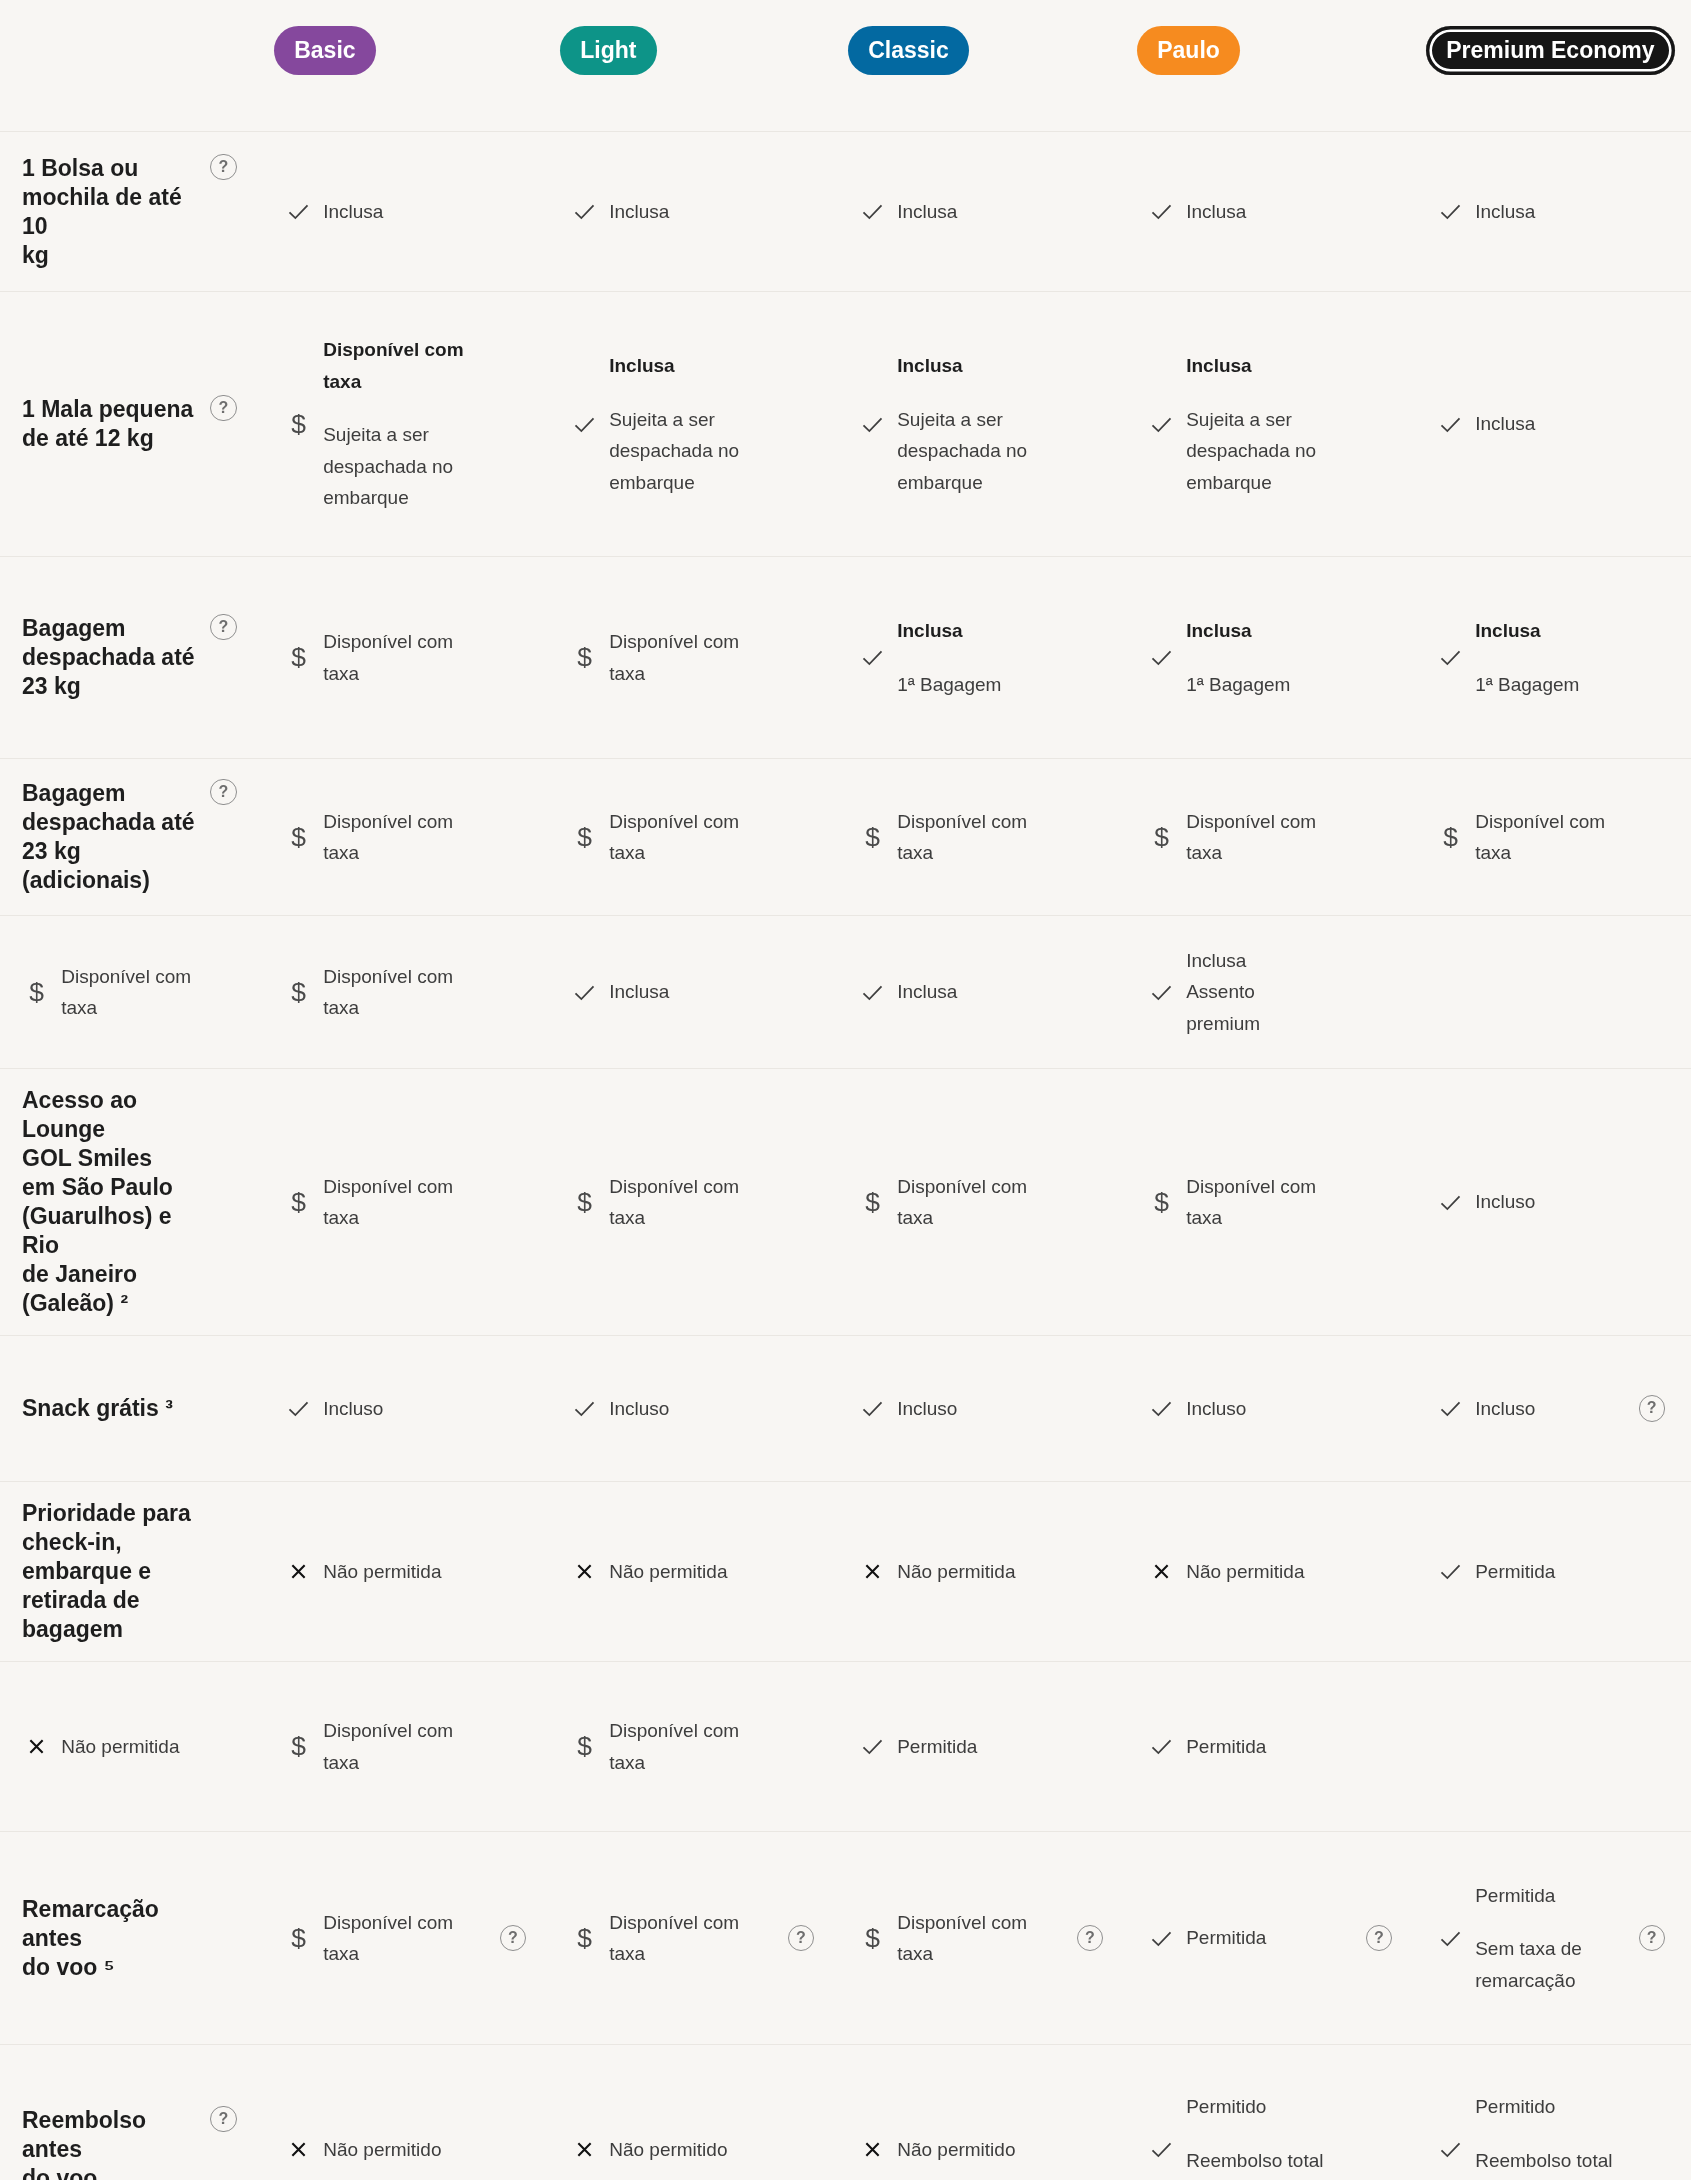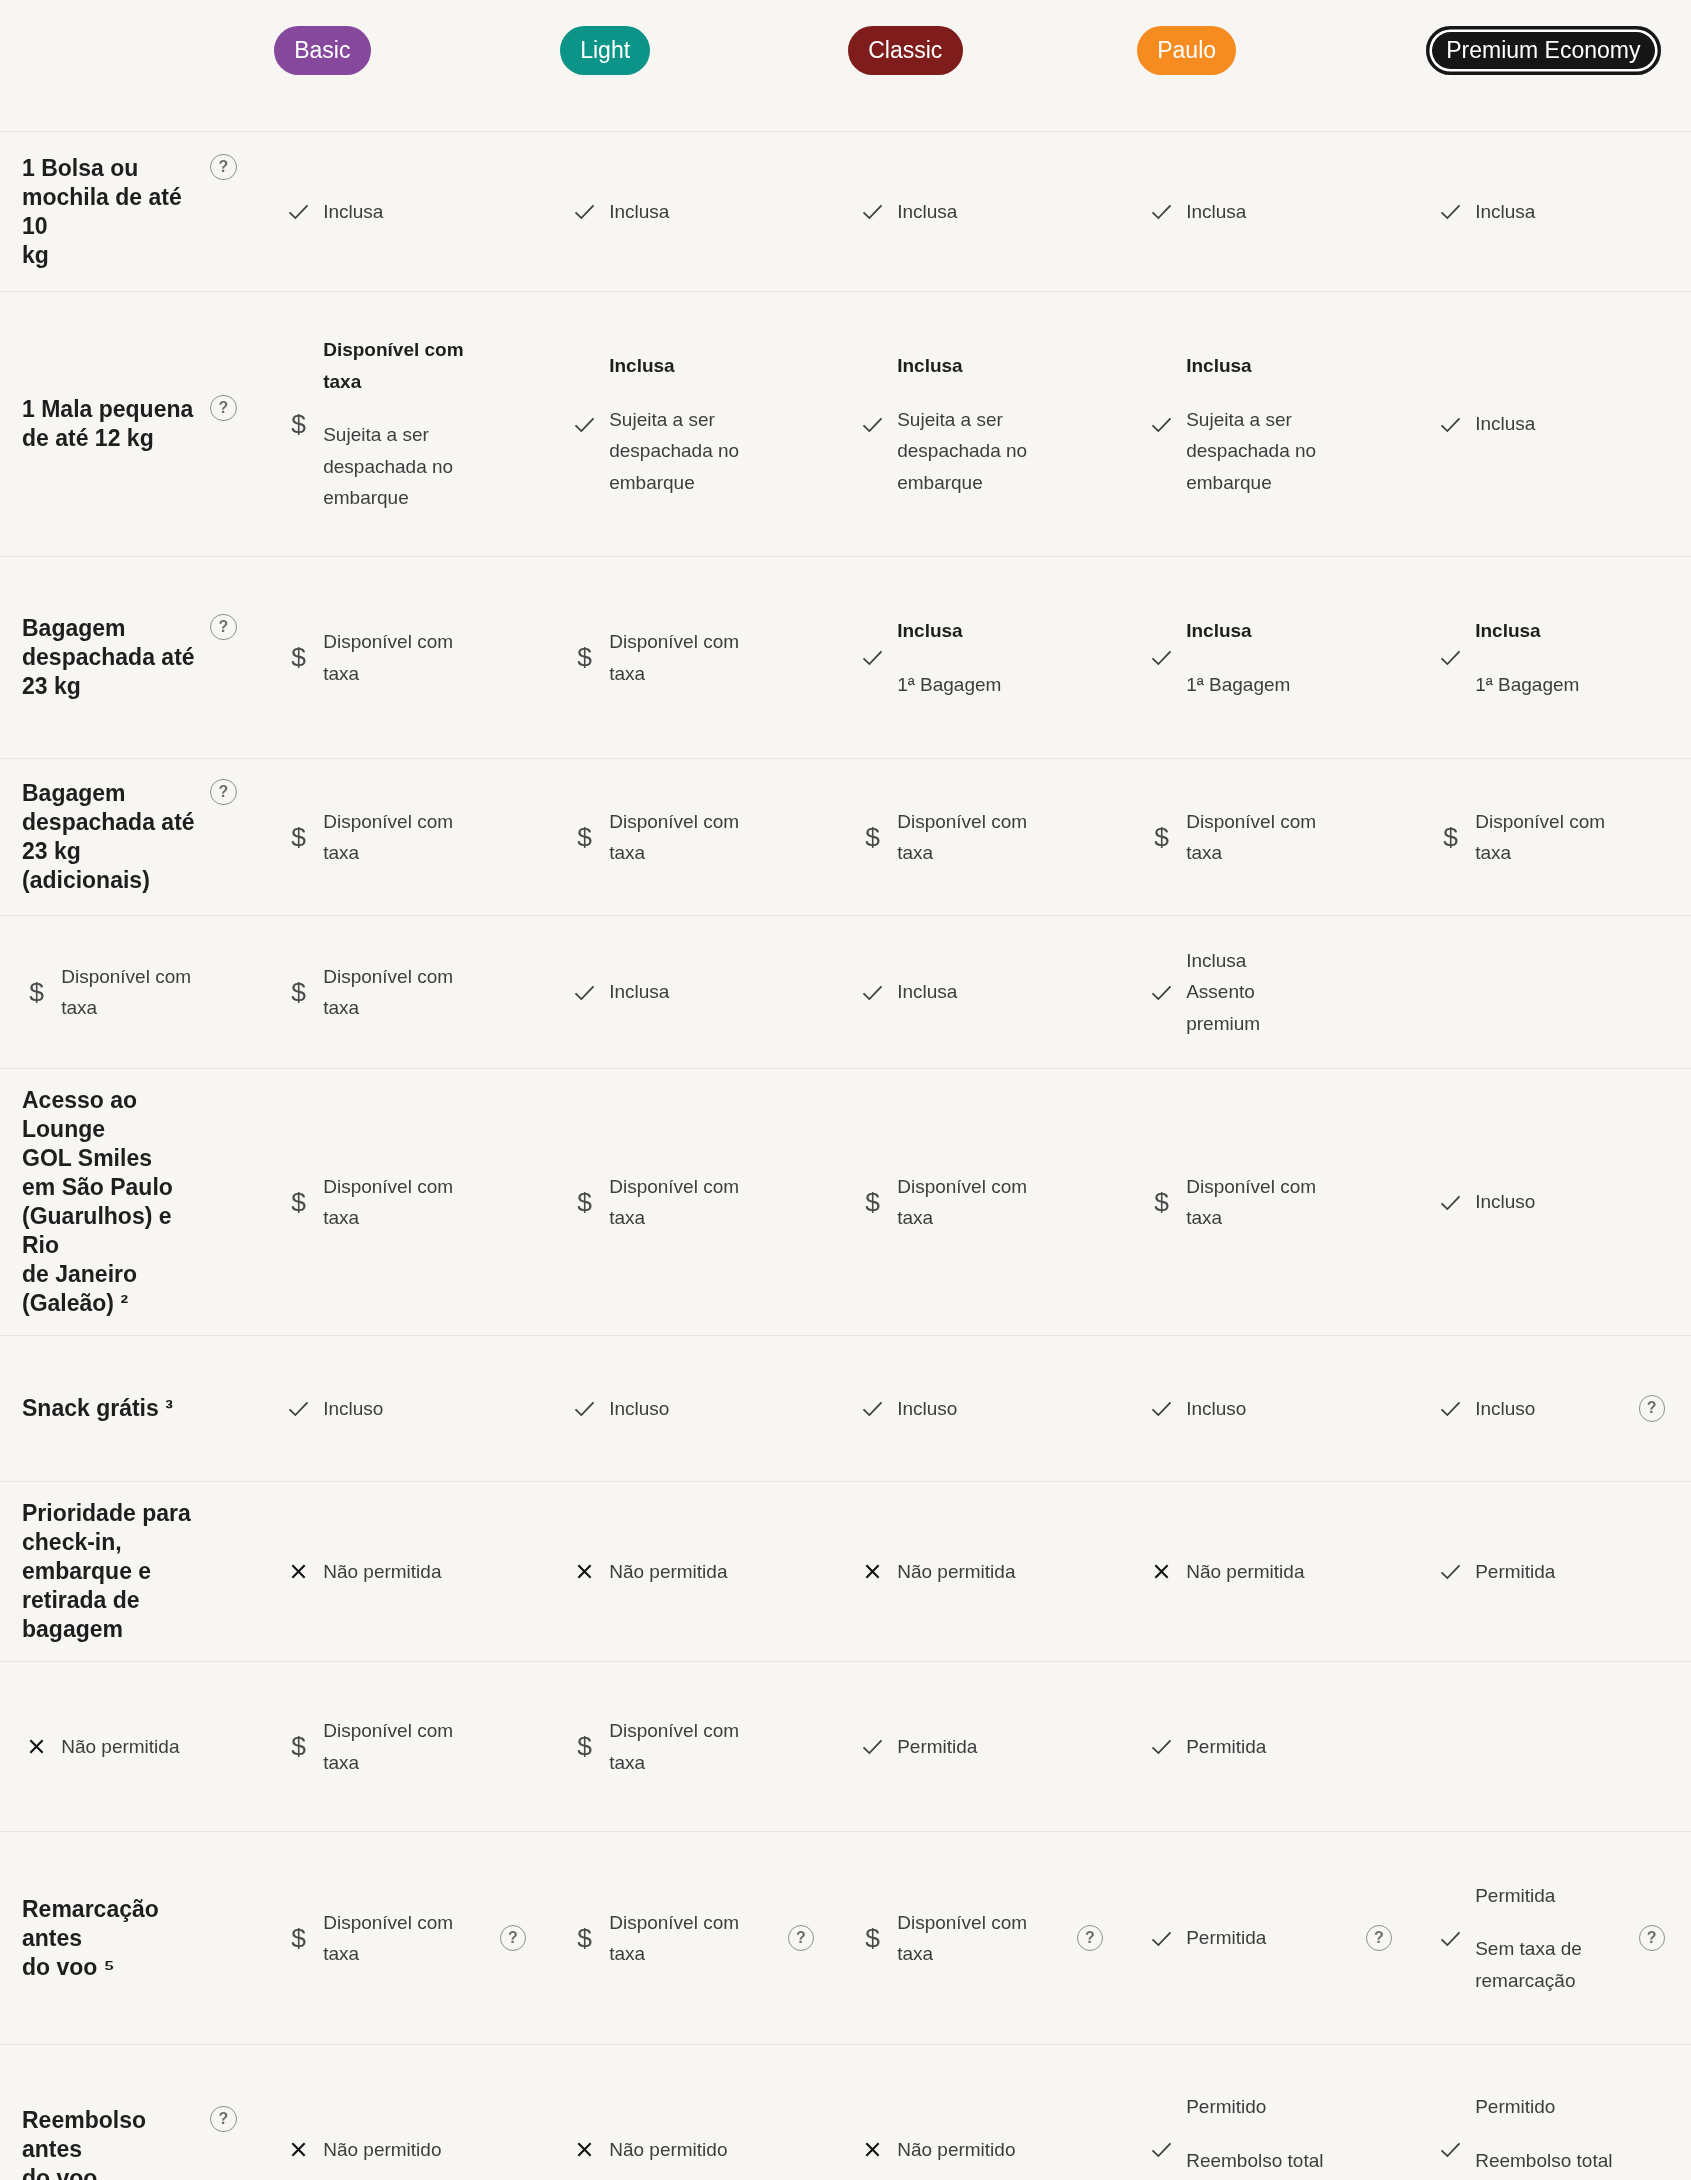--- a/index.html
+++ b/index.html
@@ -15,21 +15,21 @@
     padding:0 22px;box-sizing:border-box;
   }
   .header{
     height:132px;align-items:start;padding-top:25.6px;
     border-bottom:0.9px solid #eae7e2;
   }
   .pill-cell{display:flex;}
   .pill{
     display:inline-flex;align-items:center;height:49px;
     padding:0 20.4px;border-radius:25px;margin-left:-10.2px;
-    color:#ffffff;font-weight:400;font-size:23px;white-space:nowrap;
+    color:#ffffff;font-weight:700;font-size:23px;white-space:nowrap;
   }
   .pill-premium{box-shadow:inset 0 0 0 3.4px #161616, inset 0 0 0 6px #ffffff;}
   .row{
     align-items:center;border-bottom:0.9px solid #eae7e2;
     padding-top:17px;padding-bottom:17px;
   }
   .rows .row:nth-child(1){min-height:160px}
   .rows .row:nth-child(2){min-height:265px}
   .rows .row:nth-child(3){min-height:202px}
   .rows .row:nth-child(4){min-height:157px}
@@ -70,21 +70,21 @@
 <div class="table">
   <div class="header">
       <div class="cell"></div>
       <div class="cell pill-cell">
         <span class="pill" style="background: rgb(133, 72, 157);">Basic</span>
       </div>
       <div class="cell pill-cell">
         <span class="pill" style="background: rgb(13, 148, 136);">Light</span>
       </div>
       <div class="cell pill-cell">
-        <span class="pill" style="background: #7f1d1d;">Classic</span>
+        <span class="pill" style="background: #0369a1;">Classic</span>
       </div>
       <div class="cell pill-cell">
         <span class="pill" style="background: rgb(246, 139, 31);">Paulo</span>
       </div>
       <div class="cell pill-cell">
         <span class="pill pill-premium" style="background: rgb(22, 22, 22); text-align: right;">Premium Economy</span>
       </div>
     </div>
   <div class="rows">
       <div class="row">

